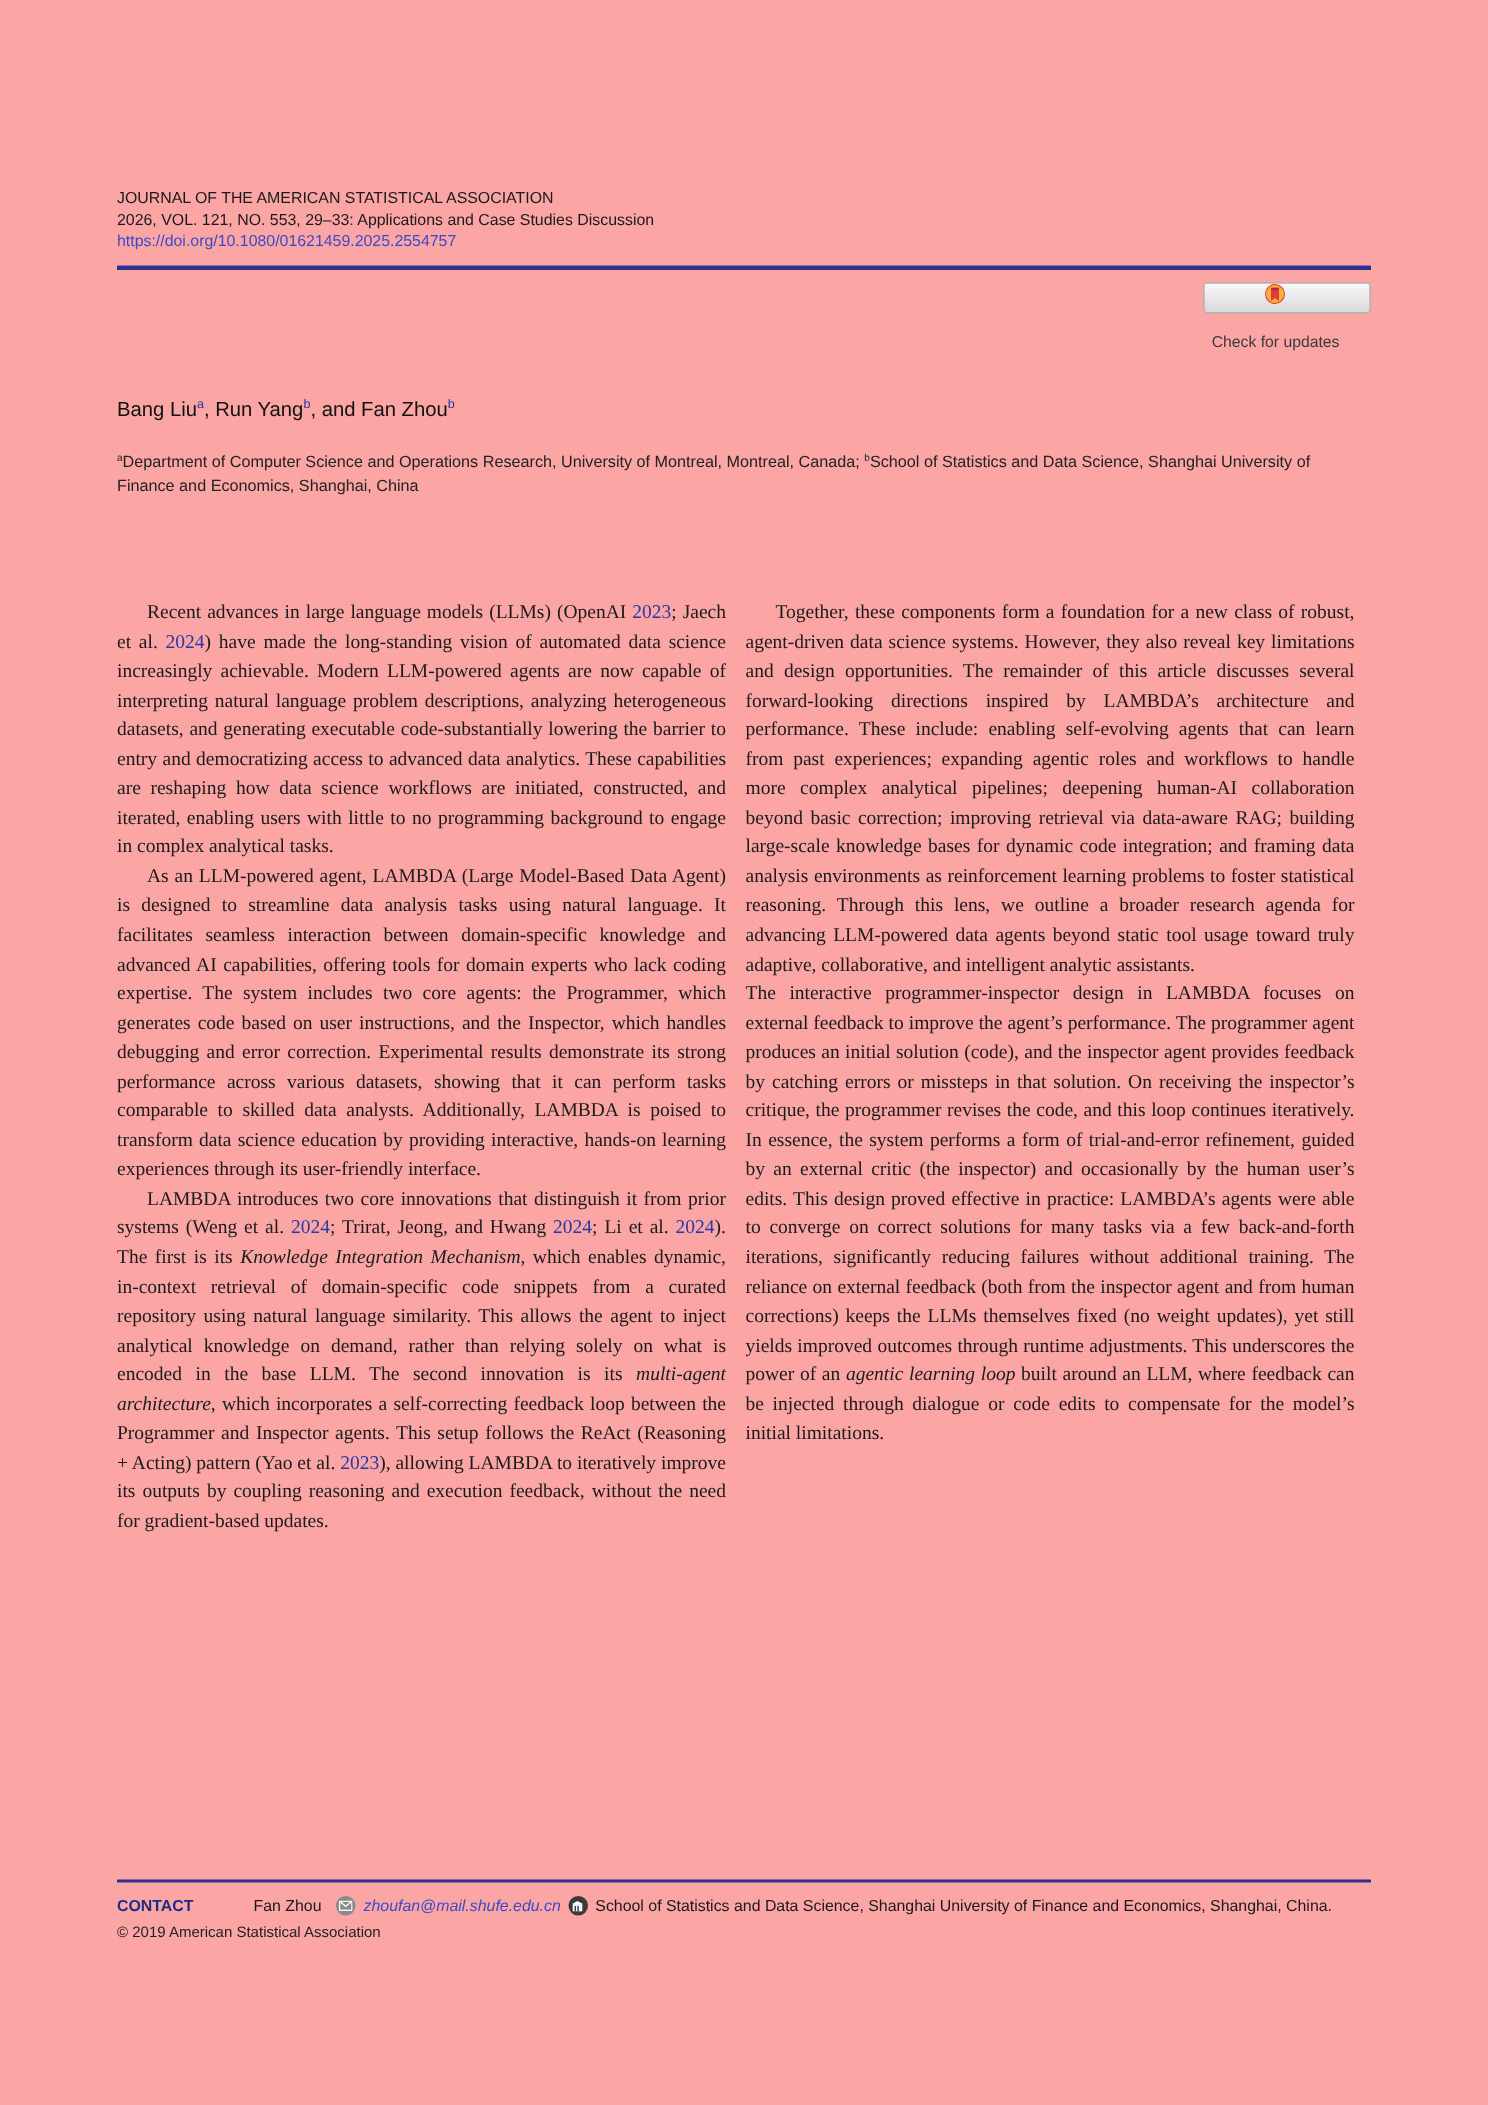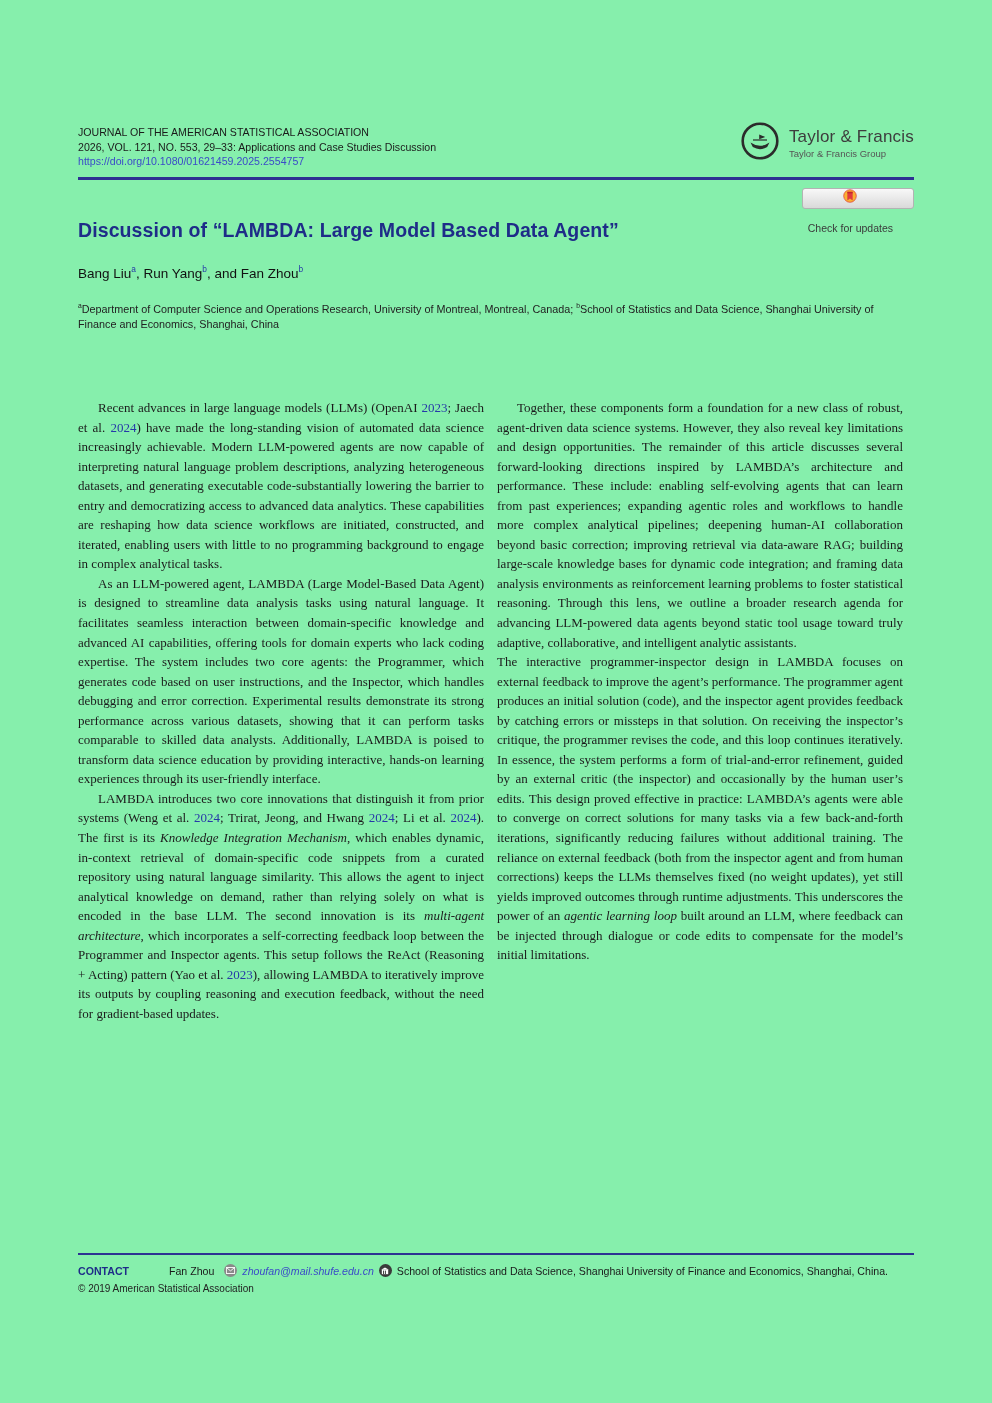--- a/index.html
+++ b/index.html
@@ -1,16 +1,16 @@
 <!DOCTYPE html>
 <html><head>
 <meta charset="utf-8">
 <style>
   html,body{margin:0;padding:0;background:#ffffff;}
-  .page{position:relative;width:992px;height:1403px;background:#86efac;overflow:hidden;
+  .page{position:relative;width:992px;height:1403px;background:#fca5a5;overflow:hidden;
         font-family:"Liberation Sans",sans-serif;color:#1a1a1a;}
 
   
   .journal-info{position:absolute;left:78px;top:125px;font-size:10.6px;line-height:14.6px;color:#1a1a1a;}
   .doi{color:#3b4bc8;text-decoration:none;display:inline-block;text-align:right;}
   .tf-block{position:absolute;right:78px;top:121px;display:flex;align-items:center;gap:9px;}
   .tf-text .tf-name{font-size:17px;color:#3d3d3d;letter-spacing:.2px;}
   .tf-text .tf-group{font-size:9.5px;color:#555;margin-top:1px;}
   .top-rule{position:absolute;left:78px;top:177px;width:836px;height:2.6px;background:#2e3192;}
   .check-btn{position:absolute;right:78px;top:188px;height:19px;display:flex;align-items:center;gap:19px;
@@ -52,50 +52,35 @@
 <body>
 
 <div class="page">
 
   <div class="journal-info">
     <div>JOURNAL OF THE AMERICAN STATISTICAL ASSOCIATION</div>
     <div>2026, VOL. 121, NO. 553, 29–33: Applications and Case Studies Discussion</div>
     <a class="doi" href="#">https://doi.org/10.1080/01621459.2025.2554757</a>
   </div>
 
-  <div class="tf-block">
-    <span>
-      <svg width="40" height="40" viewBox="0 0 40 40">
-        <circle cx="20" cy="20" r="17.3" fill="none" stroke="#2b2b2b" stroke-width="2.6"></circle>
-        <path d="M10.5 21.5 q9.5 6.5 19 0 l-2.3 4.6 q-7.2 4.2 -14.4 0 z" fill="#2b2b2b"></path>
-        <path d="M19.2 21.5 l0 -8 l6 2.4 l-6 2.4 z" fill="#2b2b2b"></path>
-        <path d="M13 19 l14 0" stroke="#2b2b2b" stroke-width="1.2"></path>
-      </svg>
-    </span>
-    <span class="tf-text">
-      <div class="tf-name">Taylor &amp; Francis</div>
-      <div class="tf-group">Taylor &amp; Francis Group</div>
-    </span>
-  </div>
 
   <div class="top-rule"></div>
 
   <div class="check-btn">
     <span style="display:inline-flex;">
       <svg width="14" height="14" viewBox="0 0 20 20">
         <circle cx="10" cy="10" r="9" fill="#f9b233"></circle>
         <circle cx="10" cy="10" r="9" fill="none" stroke="#e03a3e" stroke-width="1"></circle>
         <path d="M6.2 4h7.6v12.6l-3.8-2.9-3.8 2.9z" fill="#e03a3e"></path>
         <path d="M6.2 4h7.6v2.2h-7.6z" fill="#c5262b"></path>
       </svg>
     </span>
     <span>Check for updates</span>
   </div>
 
-  <div class="title">Discussion of “LAMBDA: Large Model Based Data Agent”</div>
   <div class="authors"><span>Bang Liu</span><sup class="sup-blue">a</sup><span>, Run Yang</span><sup class="sup-blue">b</sup><span>, and Fan Zhou</span><sup class="sup-blue">b</sup></div>
   <div class="affils"><sup>a</sup><span>Department of Computer Science and Operations Research, University of Montreal, Montreal, Canada; </span><sup>b</sup><span>School of Statistics and Data Science, Shanghai University of Finance and Economics, Shanghai, China</span></div>
 
   <div class="body-cols">
     <div class="col">
         <p class="para indent"><span>Recent advances in large language models (LLMs) (OpenAI </span><span class="cite">2023</span><span>; Jaech et al. </span><span class="cite">2024</span><span>) have made the long-standing vision of automated data science increasingly achievable. Modern LLM-powered agents are now capable of interpreting natural language problem descriptions, analyzing heterogeneous datasets, and generating executable code-substantially lowering the barrier to entry and democratizing access to advanced data analytics. These capabilities are reshaping how data science workflows are initiated, constructed, and iterated, enabling users with little to no programming background to engage in complex analytical tasks.</span></p>
         <p class="para indent"><span>As an LLM-powered agent, LAMBDA (Large Model-Based Data Agent) is designed to streamline data analysis tasks using natural language. It facilitates seamless interaction between domain-specific knowledge and advanced AI capabilities, offering tools for domain experts who lack coding expertise. The system includes two core agents: the Programmer, which generates code based on user instructions, and the Inspector, which handles debugging and error correction. Experimental results demonstrate its strong performance across various datasets, showing that it can perform tasks comparable to skilled data analysts. Additionally, LAMBDA is poised to transform data science education by providing interactive, hands-on learning experiences through its user-friendly interface.</span></p>
         <p class="para indent"><span>LAMBDA introduces two core innovations that distinguish it from prior systems (Weng et al. </span><span class="cite">2024</span><span>; Trirat, Jeong, and Hwang </span><span class="cite">2024</span><span>; Li et al. </span><span class="cite">2024</span><span>). The first is its </span><span class="ital">Knowledge Integration Mechanism</span><span>, which enables dynamic, in-context retrieval of domain-specific code snippets from a curated repository using natural language similarity. This allows the agent to inject analytical knowledge on demand, rather than relying solely on what is encoded in the base LLM. The second innovation is its </span><span class="ital">multi-agent architecture</span><span>, which incorporates a self-correcting feedback loop between the Programmer and Inspector agents. This setup follows the ReAct (Reasoning + Acting) pattern  (Yao et al. </span><span class="cite">2023</span><span>), allowing LAMBDA to iteratively improve its outputs by coupling reasoning and execution feedback, without the need for gradient-based updates.</span></p>
       </div>
     <div class="col">

